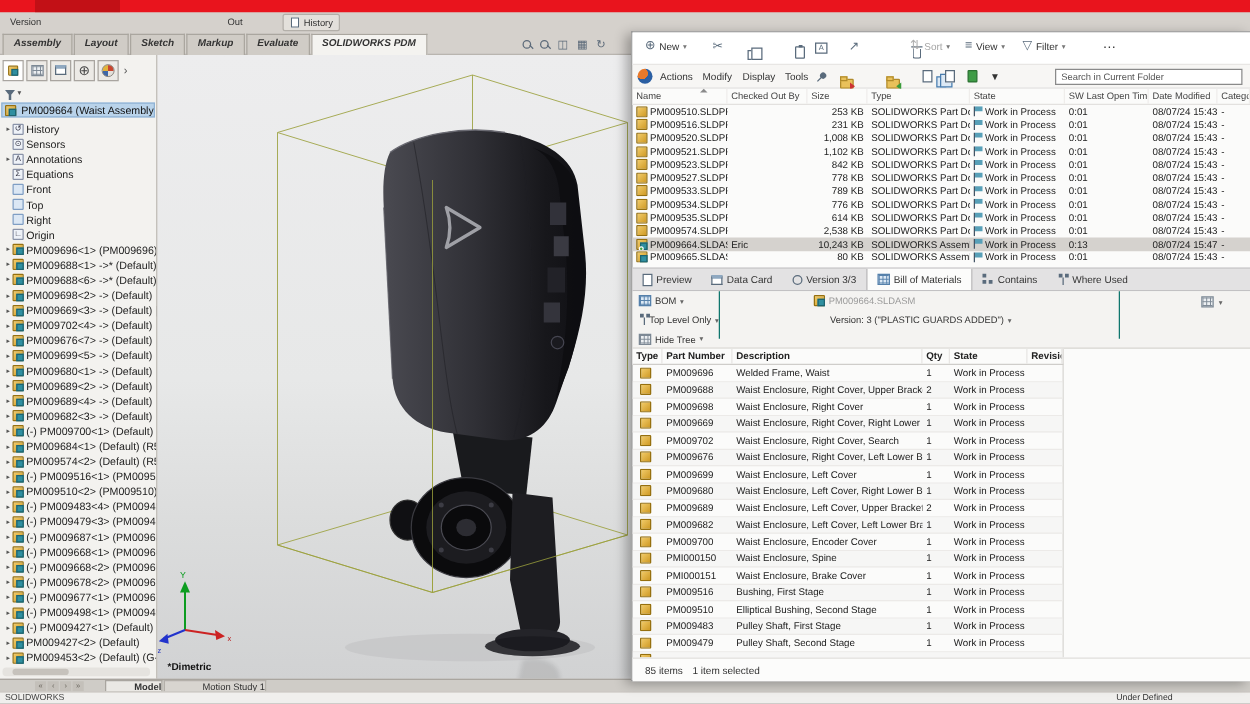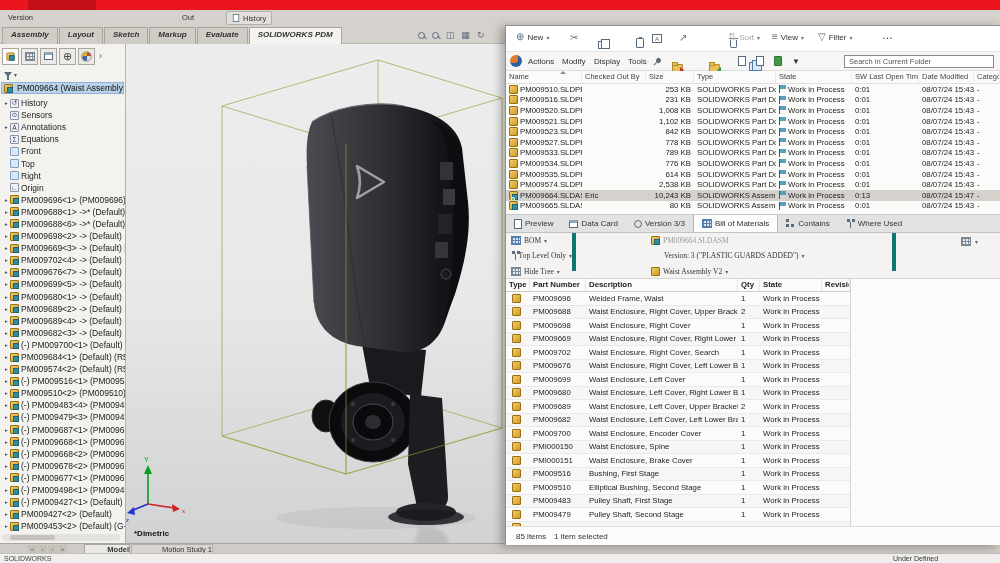--- a/index.html
+++ b/index.html
@@ -137,21 +137,21 @@
   .i-state{width:6px;height:8px;border-left:1px solid #456;position:relative;flex:none;display:inline-block;}
   .i-state:before{content:'';position:absolute;top:0;left:0;width:6px;height:4px;background:#58a0b8;}
 
   
   #ptabs{left:0;top:188px;width:100%;height:19px;background:#e3e2e3;border-top:1px solid #c9c8c9;border-bottom:1px solid #c2c1c3;display:flex;align-items:stretch;}
   .ptab{display:flex;align-items:center;gap:3px;padding:0 8px;font-size:8px;color:#333;white-space:nowrap;}
   .ptab.active{background:#fcfcfb;border-left:1px solid #b5b4b6;border-right:1px solid #b5b4b6;}
 
   
   #bomctl{left:0;top:207px;width:100%;height:46px;background:#f4f3f1;border-bottom:1px solid #d8d6d2;}
-  .bcol{position:absolute;top:0;height:38px;border-right:4px solid #0f766e;font-family:Liberation Serif, serif;}
+  .bcol{position:absolute;top:0;height:38px;border-right:1px solid #0f766e;}
   .brow{height:15.3px;display:flex;align-items:center;gap:3px;padding-left:5px;font-size:7.5px;color:#333;white-space:nowrap;overflow:hidden;}
   .brow .dd{font-size:6px;color:#666;}
   .brow.gray{color:#9a9a9a;}
   .bomctl-icons{position:absolute;top:4px;left:455px;display:flex;gap:4px;align-items:center;}
 
   
   .bom-grid{display:grid;grid-template-columns:24px 56px 152px 22px 62px 1fr;}
   #bomhead{left:0;top:253px;width:345px;height:13px;background:#fbfbfa;border-bottom:1px solid #cfcdca;border-right:1px solid #d8d6d2;
            font-size:7.8px;font-weight:700;color:#222;}
   #bomhead .cell{border-right:1px solid #e8e6e4;line-height:12px;}
@@ -808,25 +808,20 @@
       </div>
       <div class="bcol" style="left:140px;width:250px">
         <div class="brow gray">
             <span class="i-asm"></span>
             <span>PM009664.SLDASM</span>
           </div>
         <div class="brow" style="padding-left:18px">
             <span>Version: 3 ("PLASTIC GUARDS ADDED")</span>
             <span class="dd">▾</span>
           </div>
-        <div class="brow">
-            <span class="i-part"></span>
-            <span>Waist Assembly V2</span>
-            <span class="dd">▾</span>
-          </div>
       </div>
       <div class="bomctl-icons">
         <span class="i-gridg"></span>
         <span style="font-size:6px;color:#666">▾</span>
 
       </div>
     </div>
 
     <div class="abs bom-grid" id="bomhead">
         <div class="cell">Type</div>

